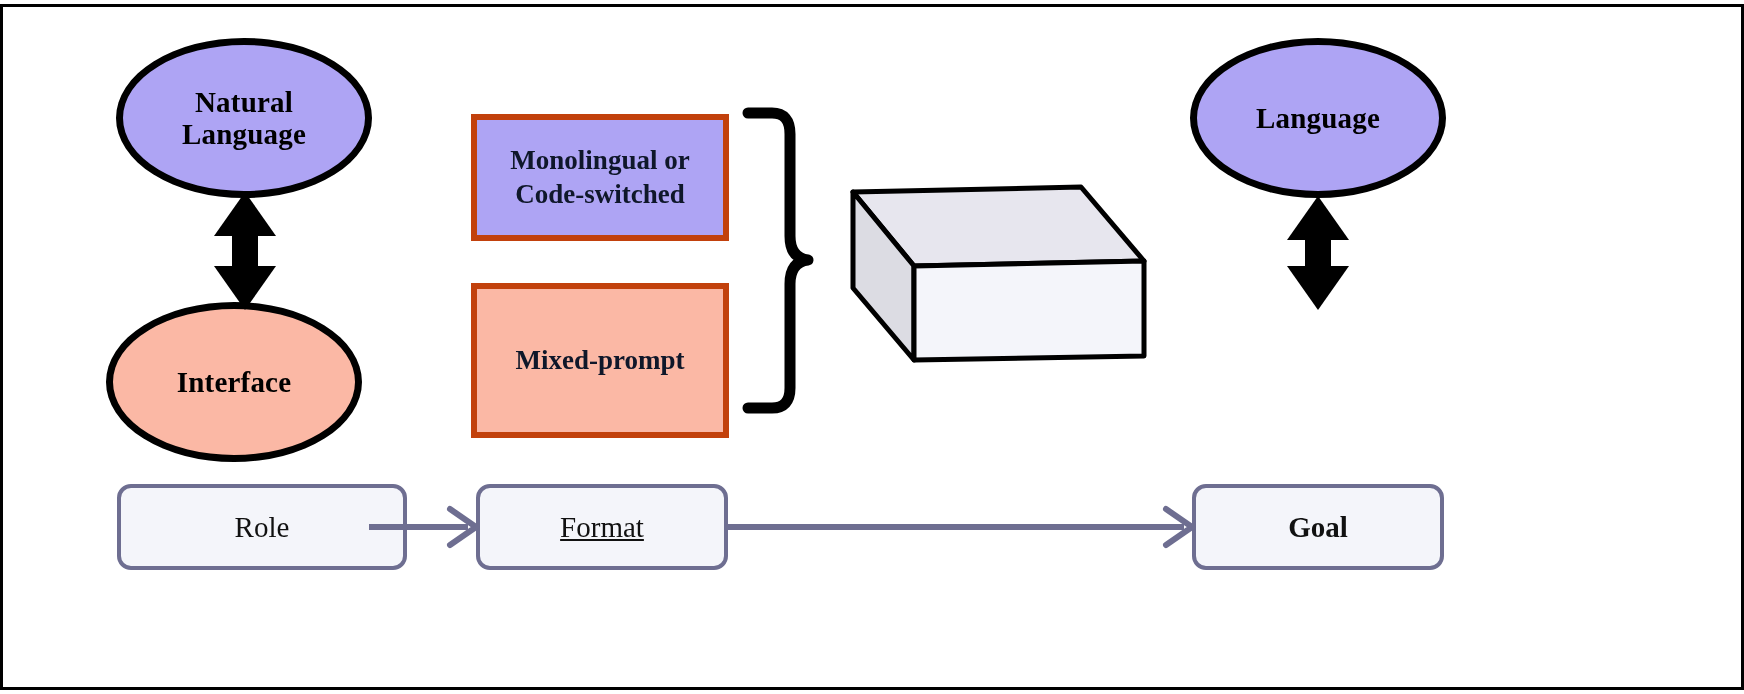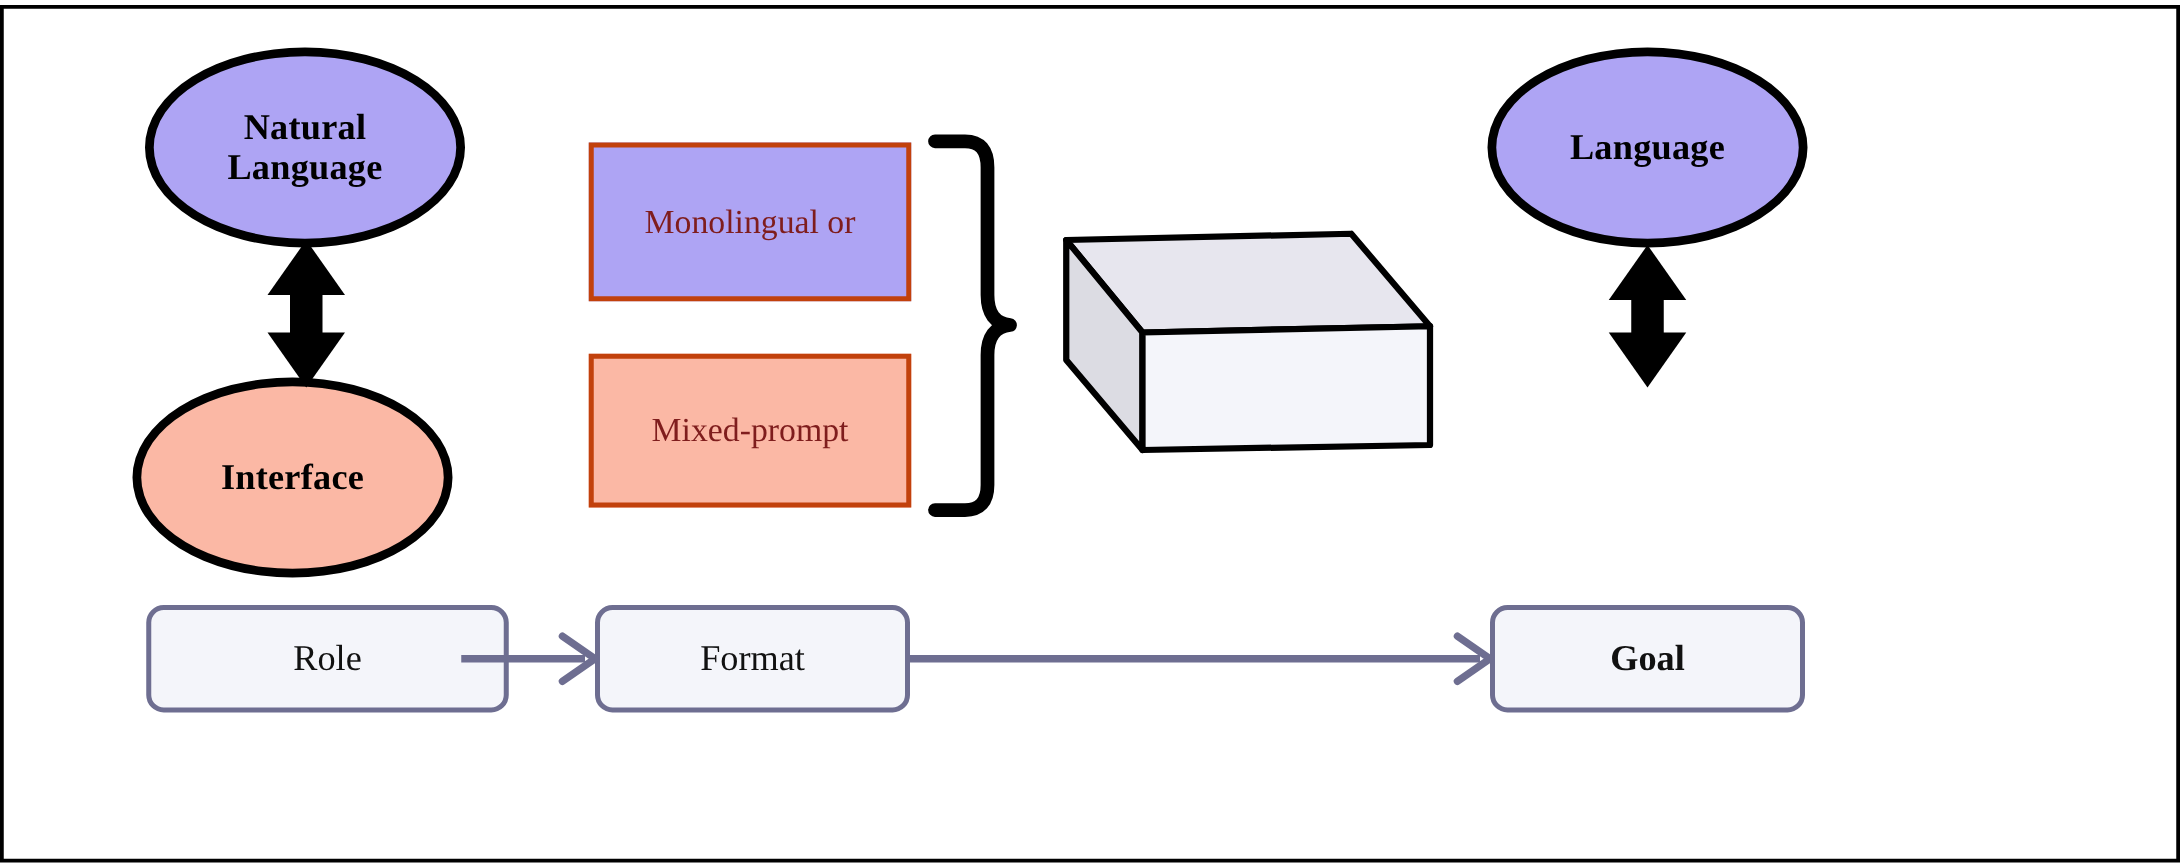--- a/index.html
+++ b/index.html
@@ -3,21 +3,21 @@
 <meta charset="utf-8">
 <style>
   html,body{margin:0;padding:0;background:#ffffff;}
   body{width:1744px;height:694px;overflow:hidden;font-family:"Liberation Serif",serif;}
   #stage{position:relative;width:1744px;height:694px;background:#fff;box-sizing:border-box;}
   .frame{position:absolute;left:0;top:4px;width:1744px;height:686px;border:3px solid #000;box-sizing:border-box;}
   .node{position:absolute;display:flex;align-items:center;justify-content:center;text-align:center;box-sizing:border-box;}
   .ellipse{border-radius:50%;border:7px solid #000;font-weight:bold;font-size:29px;line-height:1.12;color:#000;letter-spacing:.2px;}
   .ell-purple{background:#AEA4F4;}
   .ell-salmon{background:#FBB8A5;}
-  .rectbox{border:4px solid #c2410c;font-weight:normal;font-size:27px;line-height:1.25;color:#7f1d1d;}
+  .rectbox{border:6px solid #c2410c;font-weight:bold;font-size:27px;line-height:1.25;color:#0f172a;}
   .rect-purple{background:#AEA4F4;}
   .rect-salmon{background:#FBB8A5;}
   .softbox{border:4px solid #6E6E91;border-radius:14px;background:#F4F5FA;font-size:29px;color:#111;}
   .cube-label{position:absolute;font-size:25px;line-height:1.2;color:#111;text-align:center;}
   svg{position:absolute;left:0;top:0;overflow:visible;}
   .svg-layer{position:absolute;left:0;top:0;width:1744px;height:694px;pointer-events:none;}
 </style>
 </head>
 <body>
 
@@ -32,44 +32,45 @@
     </span>
   </div>
 
   <div class="node ellipse ell-salmon" style="left:106px;top:302px;width:256px;height:160px;">
     <span>Interface</span>
   </div>
 
   <div class="node rectbox rect-purple" style="left:471px;top:114px;width:258px;height:127px;">
     <span style="display:block;">
       <span style="display:block;">Monolingual or</span>
+      <span style="display:block;">Code-switched</span>
     </span>
   </div>
 
-  <div class="node rectbox rect-salmon" style="left:471px;top:283px;width:258px;height:123px;">
+  <div class="node rectbox rect-salmon" style="left:471px;top:283px;width:258px;height:155px;">
     <span>Mixed-prompt</span>
   </div>
 
   <div class="cube-label" style="left:940px;top:280px;width:200px;">
     <span style="display:block;">Multilingual</span>
     <span style="display:block;">LM</span>
   </div>
 
   <div class="node ellipse ell-purple" style="left:1190px;top:38px;width:256px;height:160px;">
     <span style="display:block;">
       <span style="display:block;">Language</span>
     </span>
   </div>
 
 
   <div class="node softbox" style="left:117px;top:484px;width:290px;height:86px;">
     <span>Role</span>
   </div>
 
-  <div class="node softbox" style="left:476px;top:484px;width:252px;height:86px;">
+  <div class="node softbox" style="left:476px;top:484px;width:252px;height:86px;text-decoration:underline;">
     <span>Format</span>
   </div>
 
   <div class="node softbox" style="left:1192px;top:484px;width:252px;height:86px;font-weight:bold;">
     <span>Goal</span>
   </div>
 
   <svg class="svg-layer" viewBox="0 0 1744 694" width="1744" height="694">
 
     <g>

